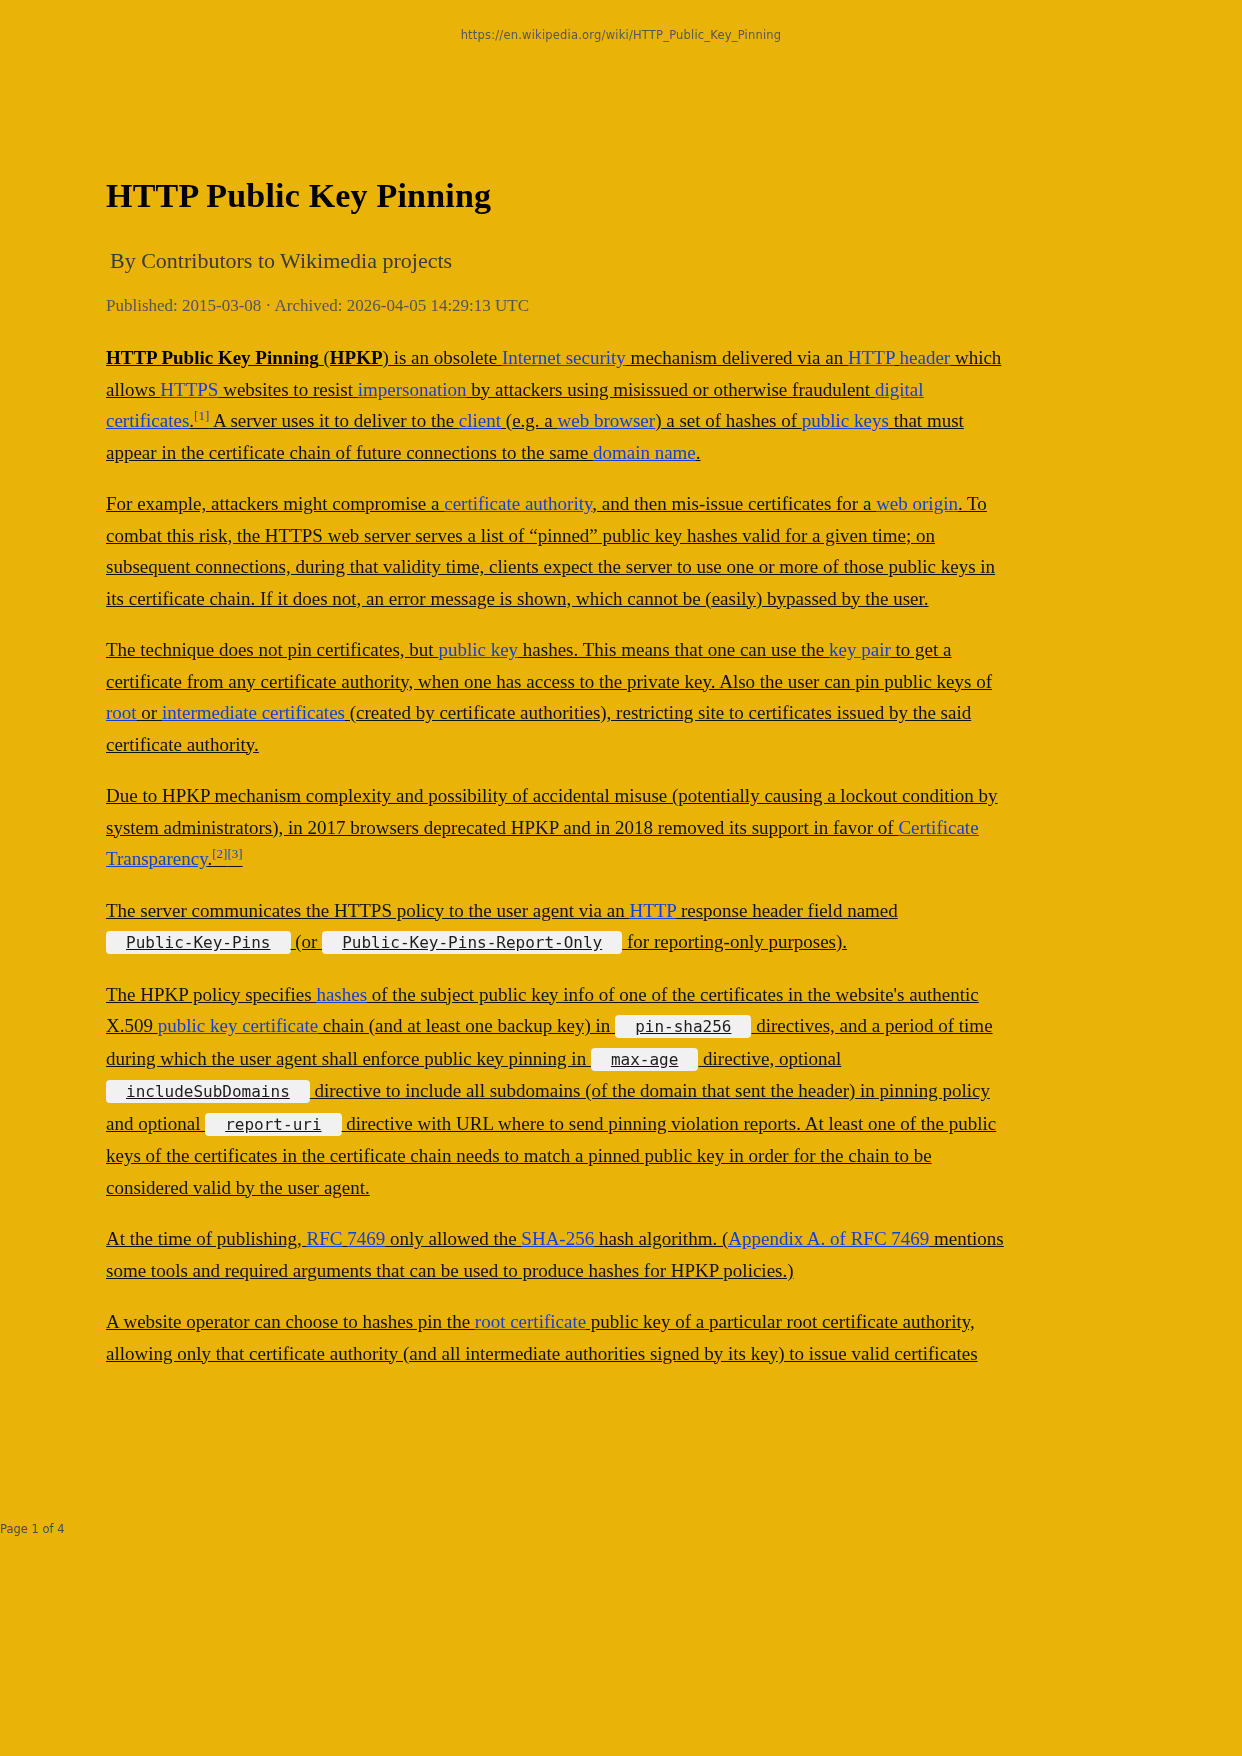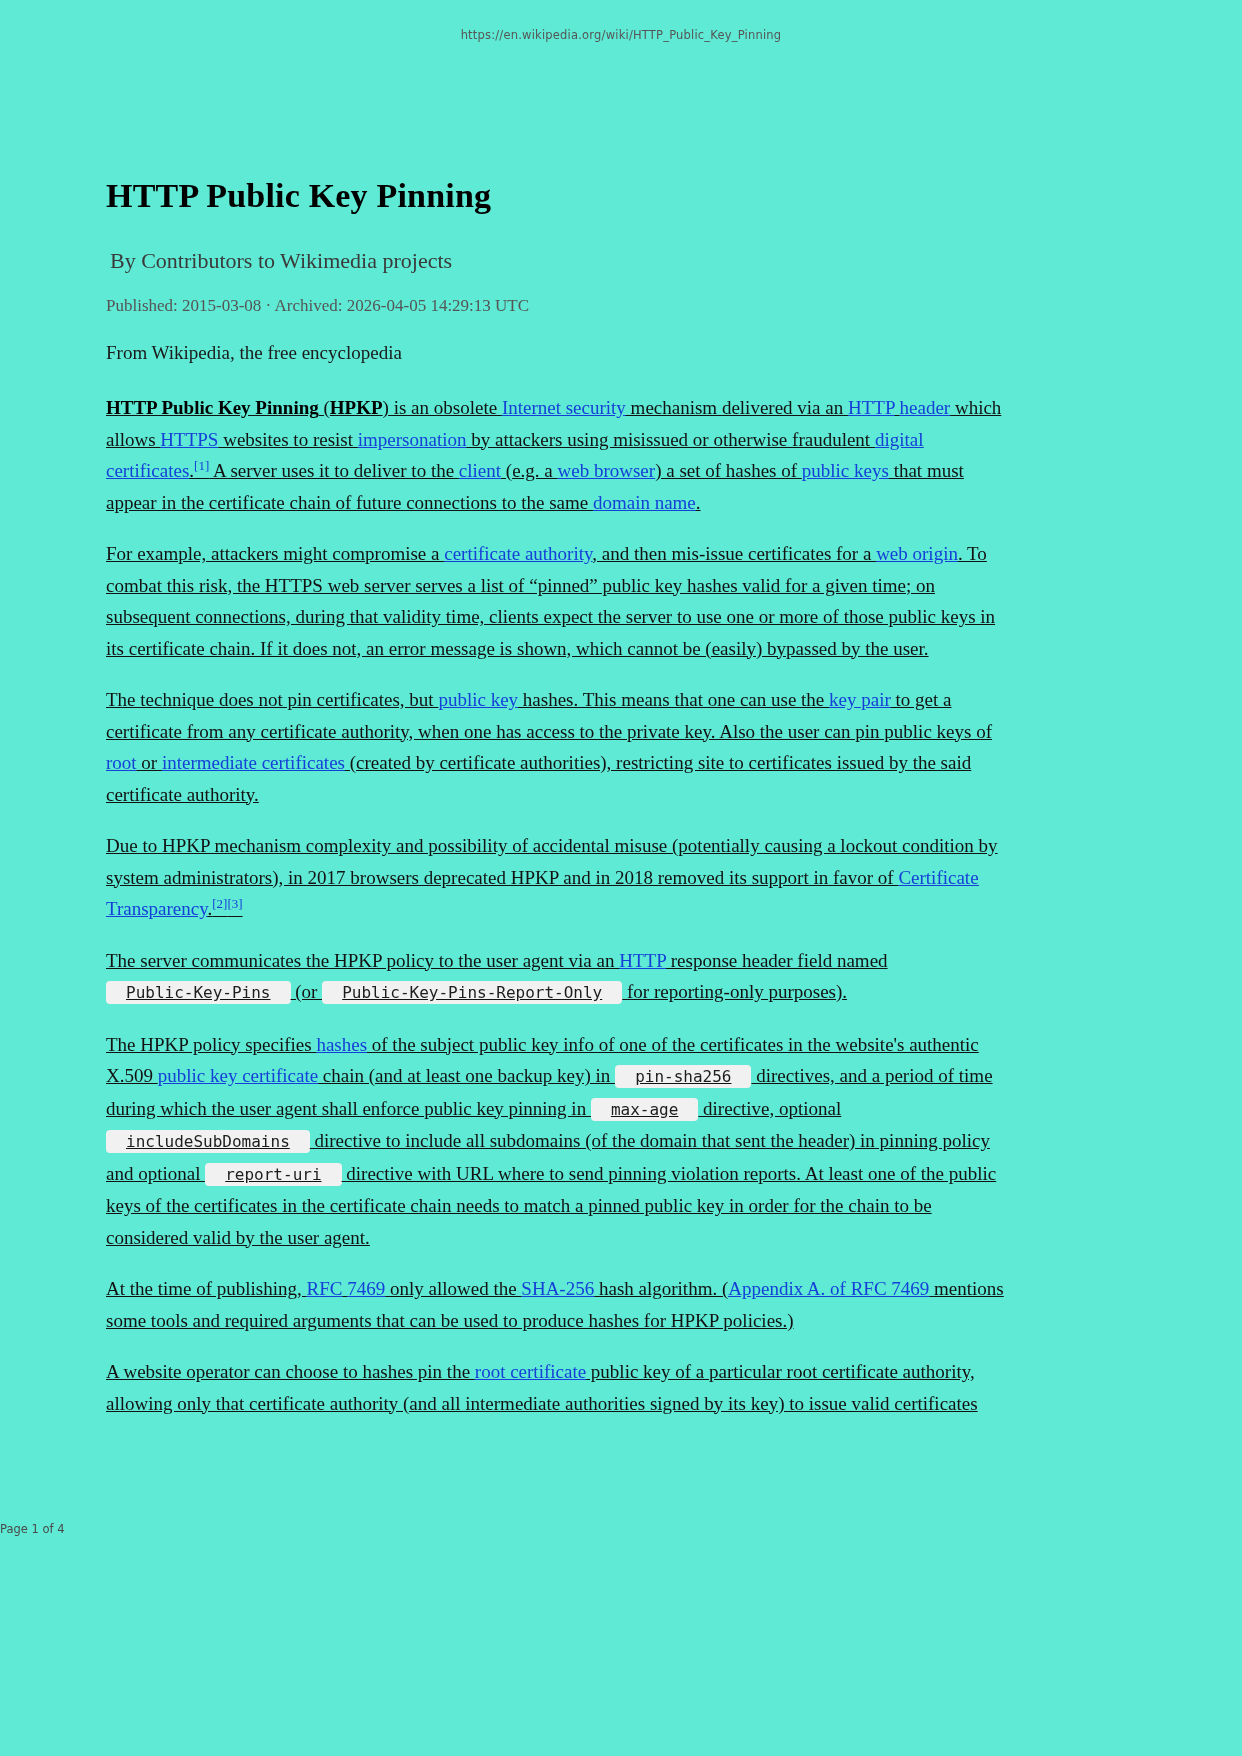--- a/index.html
+++ b/index.html
@@ -11,21 +11,21 @@
   html,body{margin:0;padding:0;background:#ffffff;}
   body{
     width:1242px;
     font-family:"Liberation Serif", serif;
     color:var(--text);
   }
   .page{
     position:relative;
     width:1242px;
     height:1756px;
-    background:#5eead4;
+    background:#eab308;
     overflow:hidden;
   }
   .header-url{
     position:absolute;
     top:28px;
     left:0;
     width:100%;
     text-align:center;
     font-family:"DejaVu Sans", sans-serif;
     font-size:11.5px;
@@ -107,28 +107,27 @@
 
   <div class="header-url">https://en.wikipedia.org/wiki/HTTP_Public_Key_Pinning</div>
 
   <main class="content">
     <h1 class="title">HTTP Public Key Pinning</h1>
 
     <p class="byline">By Contributors to Wikimedia projects</p>
 
     <p class="meta">Published: 2015-03-08 · Archived: 2026-04-05 14:29:13 UTC</p>
 
-    <p class="origin">From Wikipedia, the free encyclopedia</p>
 
     <div id="article-body">
         <p class="para"><strong>HTTP Public Key Pinning</strong><span> (</span><strong>HPKP</strong><span>) is an obsolete </span><a class="lnk" href="#">Internet security</a><span> mechanism delivered via an </span><a class="lnk" href="#">HTTP</a><span> </span><a class="lnk" href="#">header</a><span> which allows </span><a class="lnk" href="#">HTTPS</a><span> websites to resist </span><a class="lnk" href="#">impersonation</a><span> by attackers using misissued or otherwise fraudulent </span><a class="lnk" href="#">digital certificates</a><span>.</span><sup class="ref"><a href="#">[1]</a></sup><span> A server uses it to deliver to the </span><a class="lnk" href="#">client</a><span> (e.g. a </span><a class="lnk" href="#">web browser</a><span>) a set of hashes of </span><a class="lnk" href="#">public keys</a><span> that must appear in the certificate chain of future connections to the same </span><a class="lnk" href="#">domain name</a><span>.</span></p>
         <p class="para"><span>For example, attackers might compromise a </span><a class="lnk" href="#">certificate authority</a><span>, and then mis-issue certificates for a </span><a class="lnk" href="#">web origin</a><span>. To combat this risk, the HTTPS web server serves a list of “pinned” public key hashes valid for a given time; on subsequent connections, during that validity time, clients expect the server to use one or more of those public keys in its certificate chain. If it does not, an error message is shown, which cannot be (easily) bypassed by the user.</span></p>
         <p class="para"><span>The technique does not pin certificates, but </span><a class="lnk" href="#">public key</a><span> hashes. This means that one can use the </span><a class="lnk" href="#">key pair</a><span> to get a certificate from any certificate authority, when one has access to the private key. Also the user can pin public keys of </span><a class="lnk" href="#">root</a><span> or </span><a class="lnk" href="#">intermediate certificates</a><span> (created by certificate authorities), restricting site to certificates issued by the said certificate authority.</span></p>
         <p class="para"><span>Due to HPKP mechanism complexity and possibility of accidental misuse (potentially causing a lockout condition by system administrators), in 2017 browsers deprecated HPKP and in 2018 removed its support in favor of </span><a class="lnk" href="#">Certificate Transparency</a><span>.</span><sup class="ref"><a href="#">[2]</a></sup><sup class="ref"><a href="#">[3]</a></sup></p>
-        <p class="para"><span>The server communicates the HPKP policy to the user agent via an </span><a class="lnk" href="#">HTTP</a><span> response header field named </span><code class="codechip">Public-Key-Pins</code><span> (or </span><code class="codechip">Public-Key-Pins-Report-Only</code><span> for reporting-only purposes).</span></p>
+        <p class="para"><span>The server communicates the HTTPS policy to the user agent via an </span><a class="lnk" href="#">HTTP</a><span> response header field named </span><code class="codechip">Public-Key-Pins</code><span> (or </span><code class="codechip">Public-Key-Pins-Report-Only</code><span> for reporting-only purposes).</span></p>
         <p class="para"><span>The HPKP policy specifies </span><a class="lnk" href="#">hashes</a><span> of the subject public key info of one of the certificates in the website's authentic X.509 </span><a class="lnk" href="#">public key certificate</a><span> chain (and at least one backup key) in </span><code class="codechip">pin-sha256</code><span> directives, and a period of time during which the user agent shall enforce public key pinning in </span><code class="codechip">max-age</code><span> directive, optional </span><code class="codechip">includeSubDomains</code><span> directive to include all subdomains (of the domain that sent the header) in pinning policy and optional </span><code class="codechip">report-uri</code><span> directive with URL where to send pinning violation reports. At least one of the public keys of the certificates in the certificate chain needs to match a pinned public key in order for the chain to be considered valid by the user agent.</span></p>
         <p class="para"><span>At the time of publishing, </span><a class="lnk" href="#">RFC</a><span> </span><a class="lnk" href="#">7469</a><span> only allowed the </span><a class="lnk" href="#">SHA-256</a><span> hash algorithm. (</span><a class="lnk" href="#">Appendix A. of RFC 7469</a><span> mentions some tools and required arguments that can be used to produce hashes for HPKP policies.)</span></p>
         <p class="para"><span>A website operator can choose to hashes pin the </span><a class="lnk" href="#">root certificate</a><span> public key of a particular root certificate authority, allowing only that certificate authority (and all intermediate authorities signed by its key) to issue valid certificates</span></p>
       </div>
   </main>
 
   <div class="footer">Page 1 of 4</div>
 
 </div>
 

